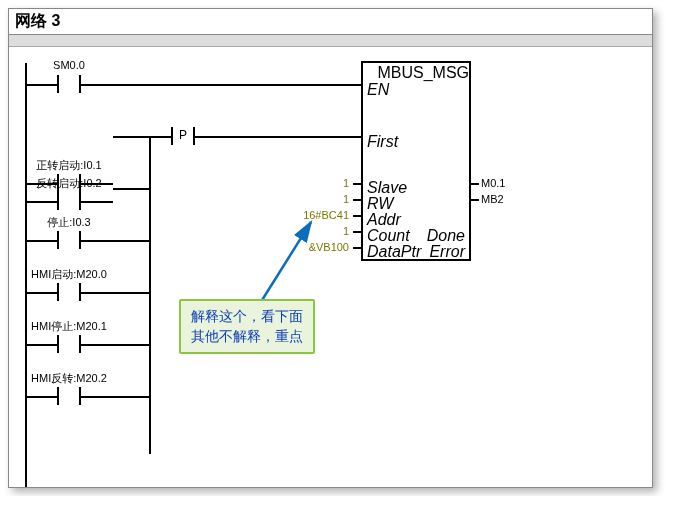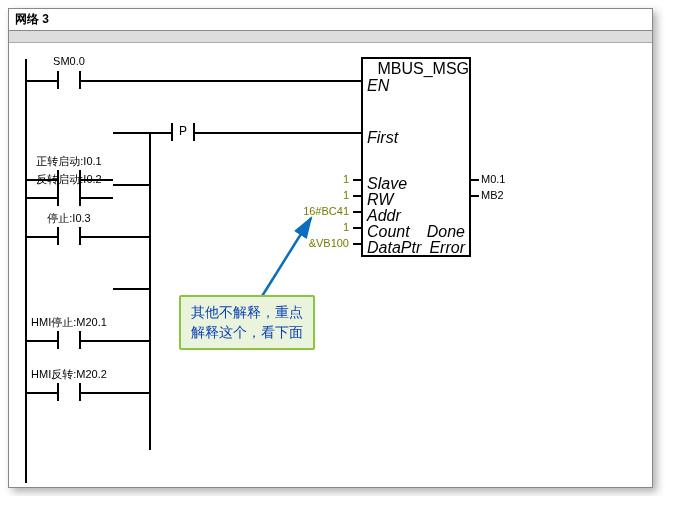--- a/index.html
+++ b/index.html
@@ -17,21 +17,21 @@
     border: 1px solid #888;
     position: relative;
     box-shadow: 4px 4px 8px rgba(0,0,0,0.3);
     background: #fff;
   }
   .header {
     background: #fff;
     border-bottom: 1px solid #888;
     padding: 2px 6px;
     font-weight: bold;
-    font-size: 12px;
+    font-size: 16px;
   }
   .spacer-bar {
     height: 12px;
     background: #ddd;
     border-bottom: 1px solid #aaa;
   }
   .canvas {
     position: relative;
     height: 440px;
     overflow: hidden;
@@ -219,20 +219,26 @@
     <div class="hwire" style="left:104px; top:141px; width:38px;"></div>
 
     <div class="contact" style="left:16px; top:170px;">
       <div class="lbl">停止:I0.3</div>
       <div class="sym"></div>
       <div class="bar1"></div>
         <div class="bar2"></div>
     </div>
     <div class="hwire" style="left:104px; top:193px; width:38px;"></div>
 
+    <div class="contact" style="left:16px; top:222px;">
+      <div class="lbl">HMI启动:M20.0</div>
+      <div class="sym"></div>
+      <div class="bar1"></div>
+        <div class="bar2"></div>
+    </div>
     <div class="hwire" style="left:104px; top:245px; width:38px;"></div>
 
     <div class="contact" style="left:16px; top:274px;">
       <div class="lbl">HMI停止:M20.1</div>
       <div class="sym"></div>
       <div class="bar1"></div>
         <div class="bar2"></div>
     </div>
     <div class="hwire" style="left:104px; top:297px; width:38px;"></div>
 
@@ -278,19 +284,19 @@
     <svg class="arrow-svg" width="645" height="440">
       <defs>
         <marker id="ah" markerWidth="10" markerHeight="10" refX="8" refY="3" orient="auto">
           <path d="M0,0 L9,3 L0,6 Z" fill="#0a6ebd"></path>
         </marker>
       </defs>
       <line x1="250" y1="258" x2="302" y2="175" stroke="#0a6ebd" stroke-width="2.5" marker-end="url(#ah)"></line>
     </svg>
 
     <div class="callout" style="left:170px; top:252px;">
+      <div>解释这个，看下面</div>
       <div>其他不解释，重点</div>
-      <div>解释这个，看下面</div>
     </div>
 
   </div>
   <div class="watermark">www.diangon.com</div>
 </div>
 
 </body></html>

